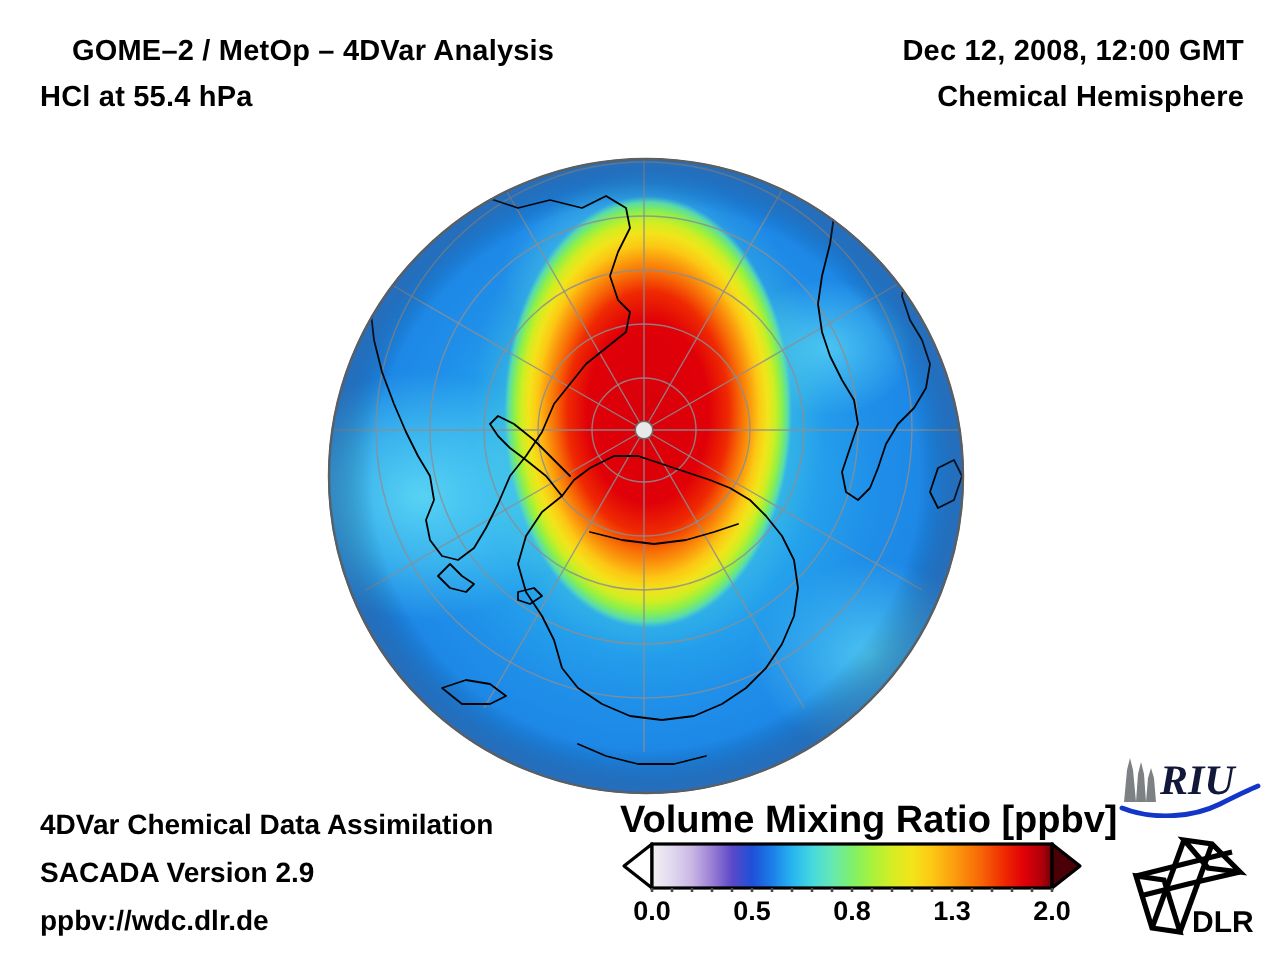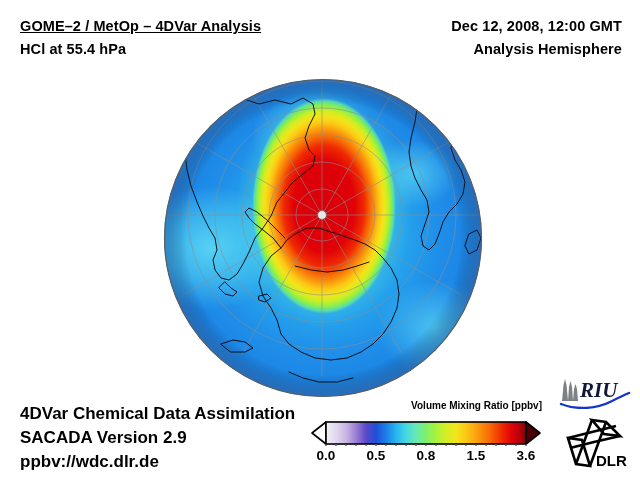--- a/index.html
+++ b/index.html
@@ -17,40 +17,40 @@
     color: #000000;
   }
 
   .hdr {
     position: absolute;
     font-size: 14.5px;
     font-weight: bold;
     letter-spacing: 0.1px;
     white-space: nowrap;
   }
-  #title-line1 { left: 20px;  top: 18px; text-decoration: underline; }
+  #title-line1 { left: 36px;  top: 18px; }
   #title-line2 { left: 20px;  top: 41px; }
   #date-line   { right: 18px; top: 18px; }
   #hemi-line   { right: 18px; top: 41px; text-align: right; }
 
   
   #globe-wrap {
     position: absolute;
     left: 163px;
     top: 78px;
     width: 320px;
     height: 320px;
   }
   #globe-svg { display: block; }
 
   
   .foot {
     position: absolute;
     left: 20px;
-    font-size: 17px;
+    font-size: 14px;
     font-weight: bold;
     white-space: nowrap;
   }
   #foot-1 { top: 404px; }
   #foot-2 { top: 428px; }
   #foot-3 { top: 452px; }
 
   
   #colorbar-block {
     position: absolute;
@@ -58,21 +58,21 @@
     top: 400px;
     width: 232px;
     height: 76px;
   }
   #cb-title {
     position: absolute;
     left: 0;
     top: 0;
     width: 232px;
     text-align: right;
-    font-size: 10px;
+    font-size: 19px;
     font-weight: bold;
     white-space: nowrap;
   }
   #cb-svg {
     position: absolute;
     left: 0;
     top: 20px;
   }
   #cb-ticklabels {
     position: absolute;
@@ -105,21 +105,21 @@
     width: 72px;
     height: 56px;
   }
 </style>
 </head>
 <body>
 
 <div class="hdr" id="title-line1">GOME–2 / MetOp – 4DVar Analysis</div>
 <div class="hdr" id="title-line2">HCl at 55.4 hPa</div>
 <div class="hdr" id="date-line">Dec 12, 2008, 12:00 GMT</div>
-<div class="hdr" id="hemi-line">Analysis Hemisphere</div>
+<div class="hdr" id="hemi-line">Chemical Hemisphere</div>
 
 <div id="globe-wrap">
   <svg id="globe-svg" width="320" height="320" viewBox="0 0 320 320">
     <defs>
       <clipPath id="diskClip">
         <circle cx="160" cy="160" r="159"></circle>
       </clipPath>
 
       <radialGradient id="oceanGrad" cx="50%" cy="50%" r="50%">
         <stop offset="0.00" stop-color="#3fc6f0"></stop>
@@ -319,22 +319,22 @@
       <line x1="196" y1="24" x2="196" y2="28"></line>
       <line x1="206" y1="24" x2="206" y2="28"></line>
       <line x1="216" y1="24" x2="216" y2="30"></line>
     </g>
   </svg>
 
   <div id="cb-ticklabels">
     <span class="cb-tl" style="left:16px;text-align:right;">0.0</span>
     <span class="cb-tl" style="left:66px;">0.5</span>
     <span class="cb-tl" style="left:116px;">0.8</span>
-    <span class="cb-tl" style="left:166px;">1.5</span>
-    <span class="cb-tl" style="left:216px;">3.6</span>
+    <span class="cb-tl" style="left:166px;">1.3</span>
+    <span class="cb-tl" style="left:216px;">2.0</span>
   </div>
 </div>
 
 <svg id="riu-logo" viewBox="0 0 74 34">
 
   <g fill="#7d8184">
     <path d="M 4 26 L 5.5 10 L 7 4 L 8.5 10 L 10 26 Z"></path>
     <path d="M 10 26 L 11 12 L 12.5 6 L 14 12 L 15 26 Z"></path>
     <path d="M 15 26 L 16 14 L 17.5 9 L 19 14 L 20 26 Z"></path>
   </g>

